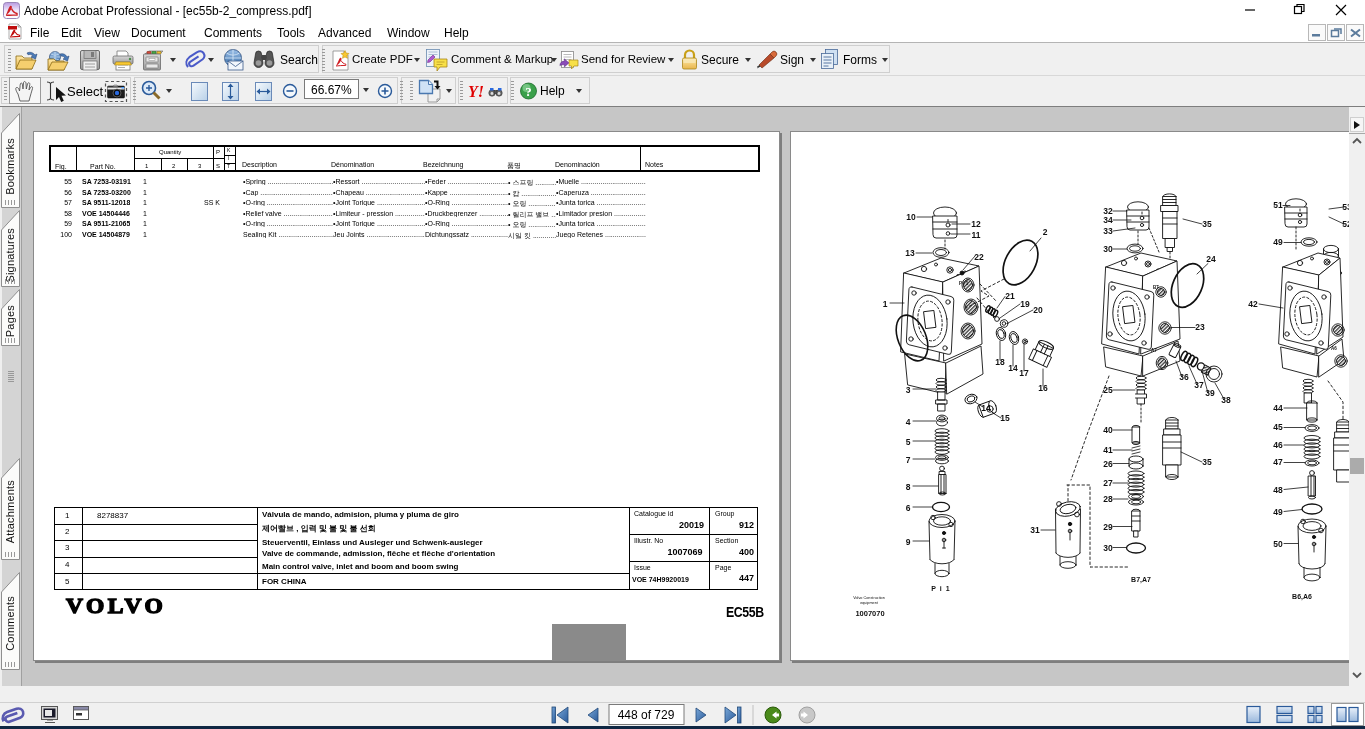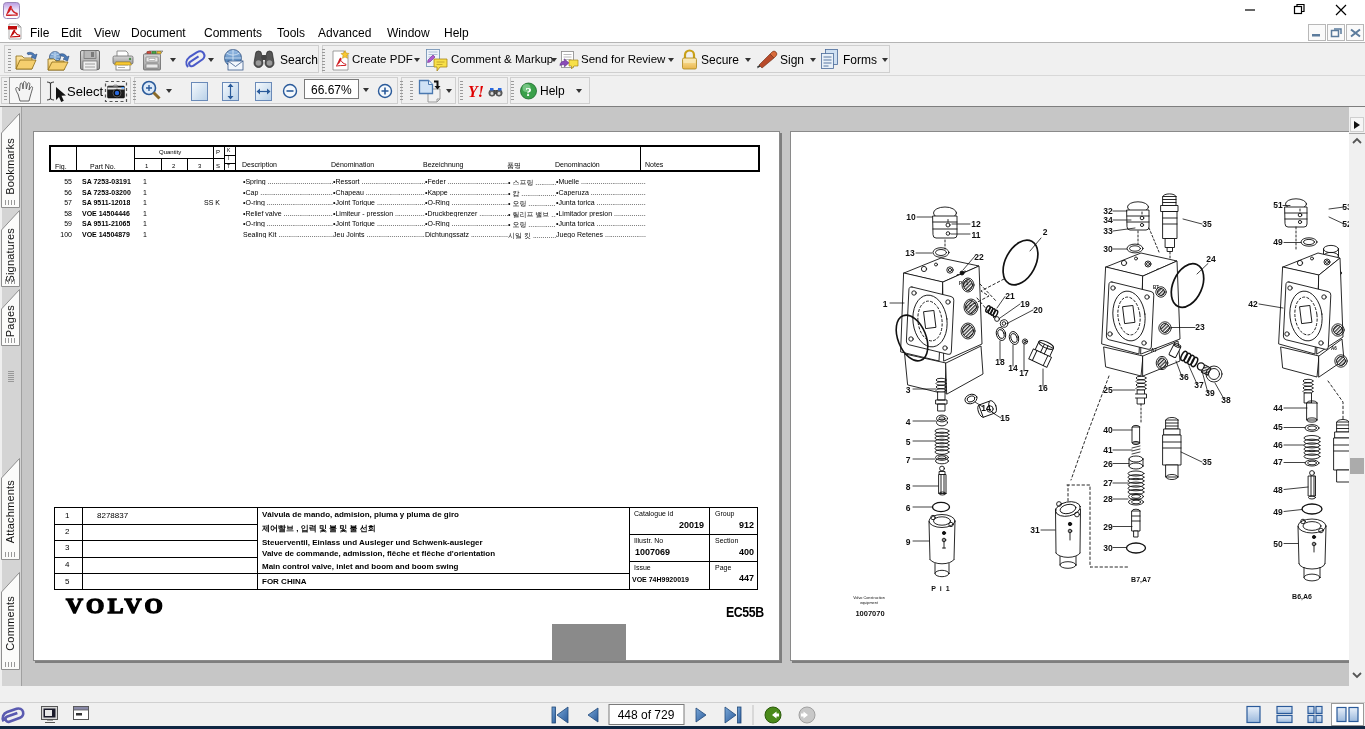--- a/index.html
+++ b/index.html
@@ -51,20 +51,21 @@
           <linearGradient id="appg" x1="0" y1="0" x2="0" y2="1">
             <stop offset="0" stop-color="#b79ae0"></stop>
             <stop offset="0.5" stop-color="#efe6fa"></stop>
             <stop offset="1" stop-color="#ffffff"></stop>
           </linearGradient>
         </defs>
       <rect x="0.5" y="0.5" width="16" height="16" rx="3" fill="url(#appg)" stroke="#9a86b8"></rect>
       <path d="M3 13 C5 8 6 5 7 4 C8.5 3 9.5 4.5 8.5 6.5 C7.5 9 5.5 11.5 3 13 Z" fill="#cf1f25"></path>
       <path d="M8.5 6.5 C9.5 9 11.5 11 14 11.5 L14 13 C10 13 6.5 13.5 3 13" fill="none" stroke="#cf1f25" stroke-width="1.4"></path>
     </svg>
+    <span class="ttext">Adobe Acrobat Professional - [ec55b-2_compress.pdf]</span>
     <svg class="abs" style="left:1240px;top:0" width="120" height="20" viewBox="0 0 120 20">
       <line x1="5" y1="10" x2="15" y2="10" stroke="#000" stroke-width="1.2"></line>
       <rect x="54.5" y="6.5" width="7" height="7" fill="none" stroke="#000" stroke-width="1.2"></rect>
       <path d="M57 6.5 L57 4.5 L64 4.5 L64 11.5 L61.5 11.5" fill="none" stroke="#000" stroke-width="1.2"></path>
       <path d="M96 5 L106 15 M106 5 L96 15" stroke="#000" stroke-width="1.2"></path>
     </svg>
   </div>
   <div id="menubar">
     <svg class="abs" style="left:7px;top:1px" width="16" height="17" viewBox="0 0 16 17">
       <path d="M2 1 L11 1 L14 4 L14 16 L2 16 Z" fill="#fff" stroke="#999" stroke-width="0.8"></path>
@@ -498,21 +499,21 @@
         <div class="t8b" style="left:228px;top:391px">제어빨브 , 입력 및 불 및 불 선회</div>
         <div class="t8b" style="left:228px;top:406px">Steuerventil, Einlass und Ausleger und Schwenk-ausleger</div>
         <div class="t8b" style="left:228px;top:417px">Valve de commande, admission, flêche et flêche d'orientation</div>
         <div class="t8b" style="left:228px;top:430px">Main control valve, inlet and boom and boom swing</div>
         <div class="t8b" style="left:228px;top:445px">FOR CHINA</div>
         <div class="t7" style="left:600px;top:378px">Catalogue id</div>
         <div class="t9b" style="left:600px;top:388px;width:70px;text-align:right">20019</div>
         <div class="t7" style="left:681px;top:378px">Group</div>
         <div class="t9b" style="left:650px;top:388px;width:70px;text-align:right">912</div>
         <div class="t7" style="left:600px;top:405px">Illustr. No</div>
-        <div class="t9b" style="left:601px;top:415px;width:70px;text-align:left">1007069</div>
+        <div class="t9b" style="left:616px;top:415px;width:70px;text-align:center">1007069</div>
         <div class="t7" style="left:681px;top:405px">Section</div>
         <div class="t9b" style="left:650px;top:415px;width:70px;text-align:right">400</div>
         <div class="t7" style="left:600px;top:432px">Issue</div>
         <div class="t7b" style="left:598px;top:444px">VOE 74H9920019</div>
         <div class="t7" style="left:681px;top:432px">Page</div>
         <div class="t9b" style="left:650px;top:441px;width:70px;text-align:right">447</div>
 
         <svg class="abs" style="left:31px;top:464px" width="112" height="24" viewBox="0 0 110 24">
           <text x="0" y="19" font-family="Liberation Serif,serif" font-weight="bold" font-size="24" letter-spacing="3.5" transform="scale(0.98,0.88)" fill="#000" stroke="#000" stroke-width="1.5">VOLVO</text>
         </svg>

